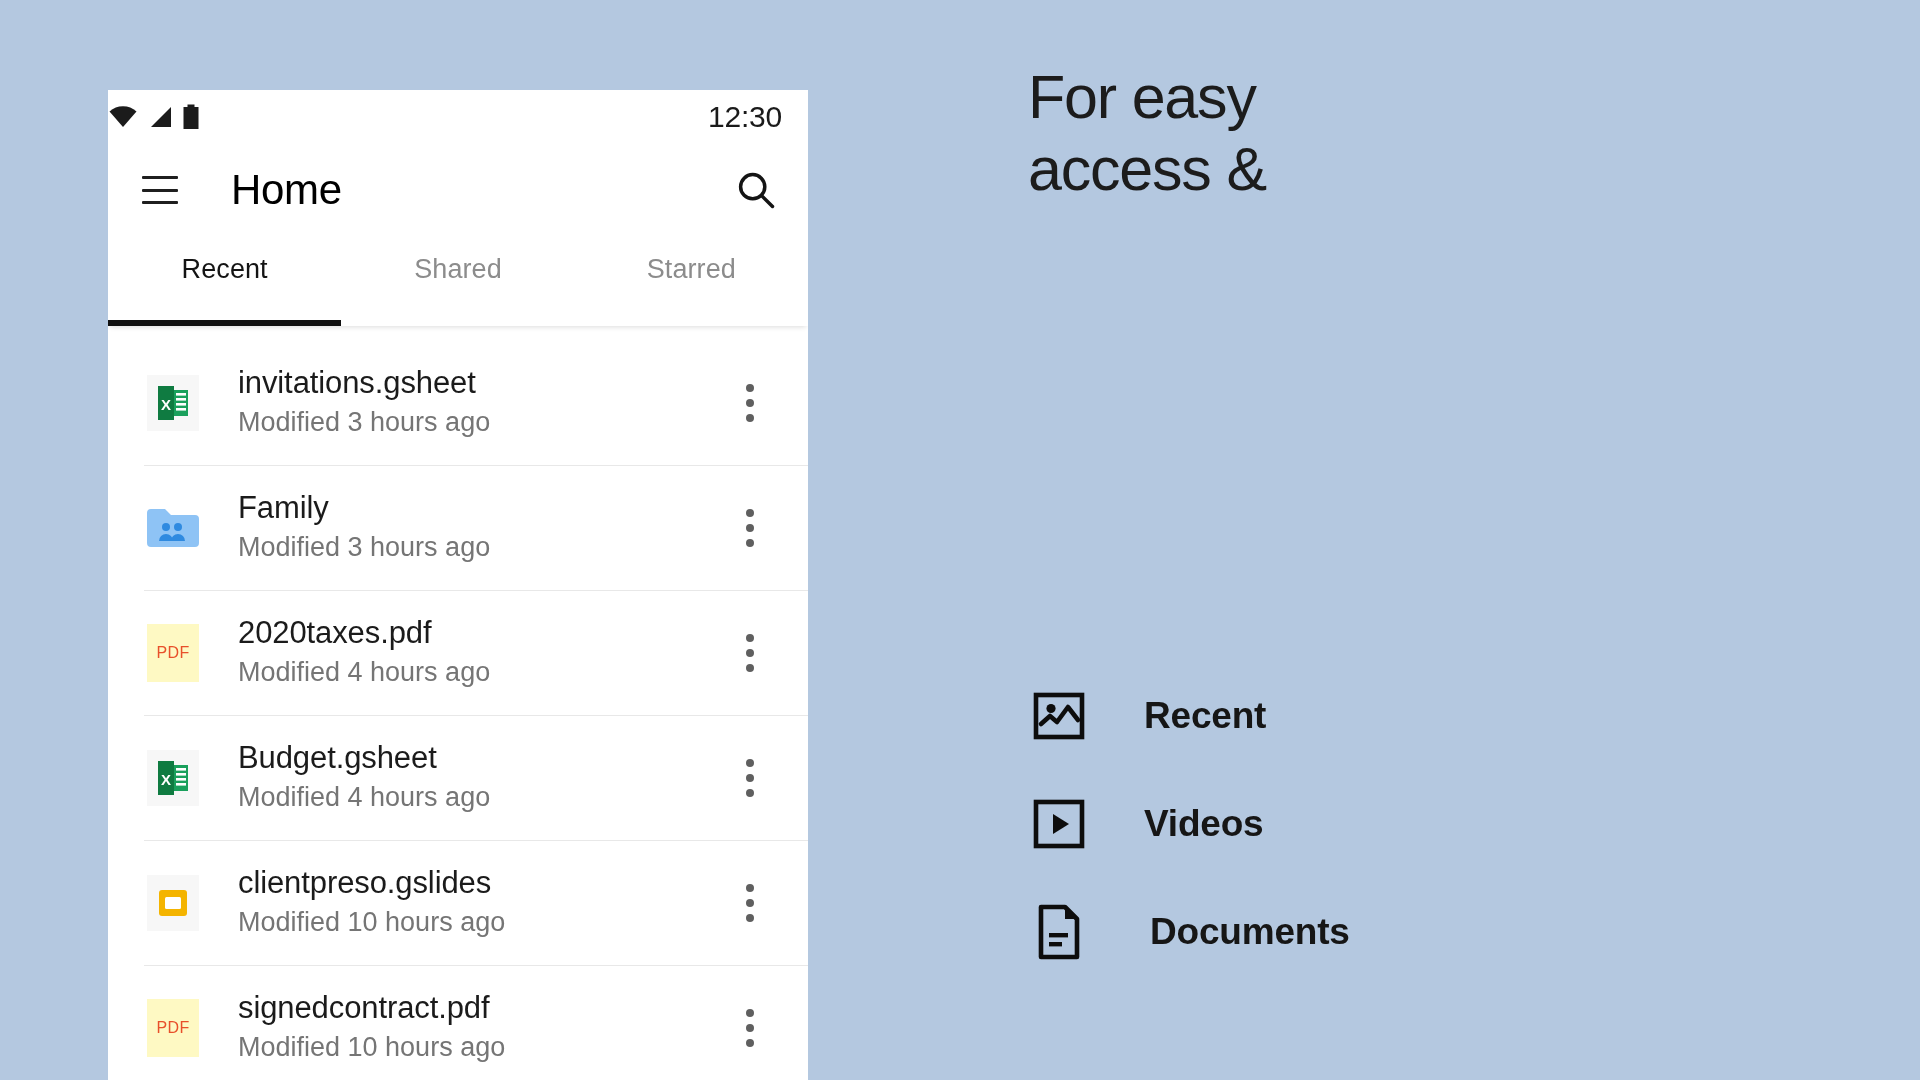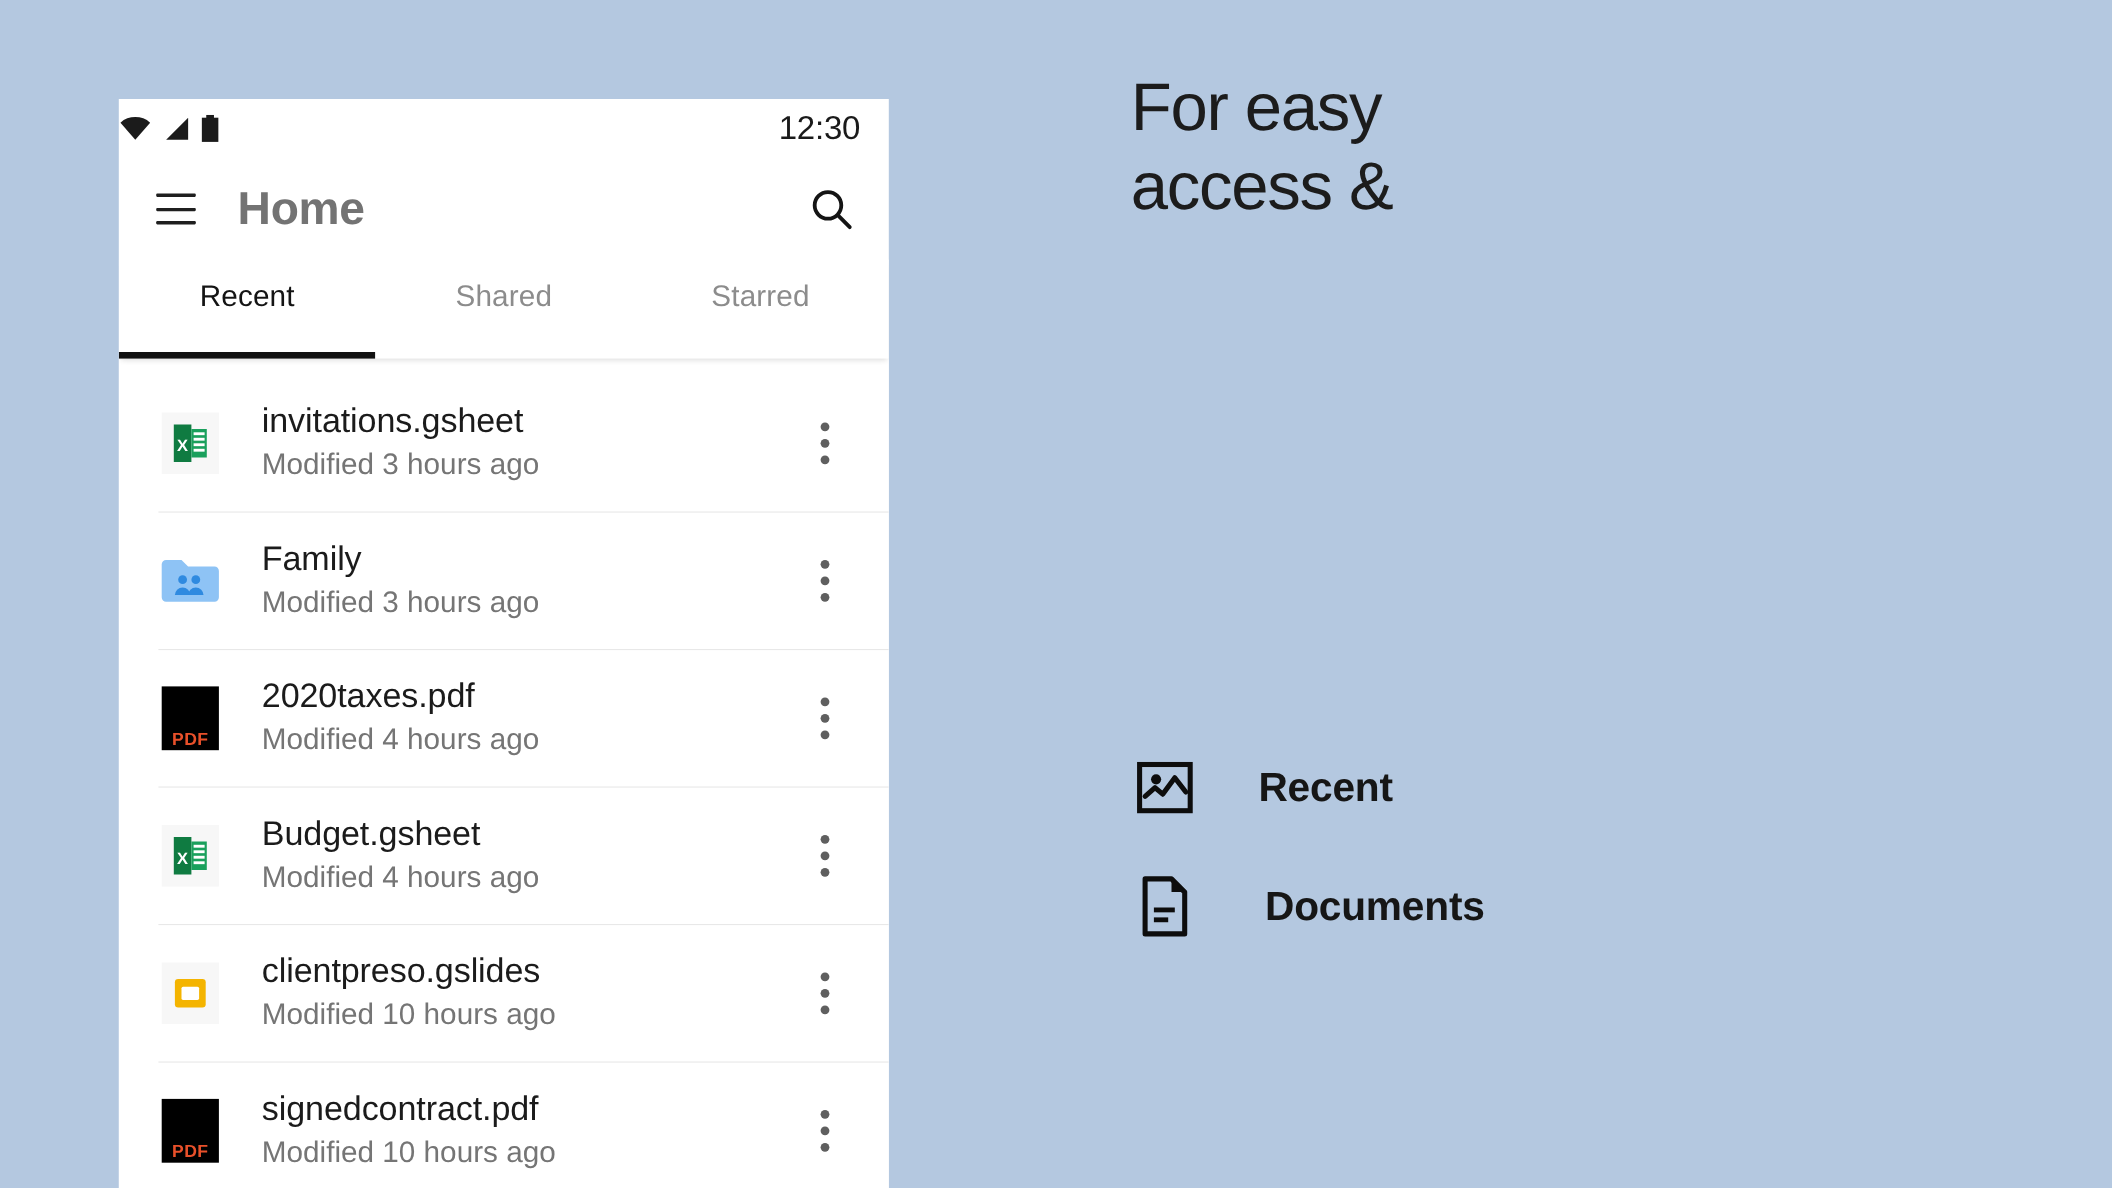--- a/index.html
+++ b/index.html
@@ -66,23 +66,23 @@
     flex: 0 0 auto;
   }
   .hamburger span {
     display: block;
     height: 3px;
     background: #1f1f1f;
     border-radius: 1px;
   }
   .appbar-title {
     font-size: 42px;
-    color: #737373;
-    margin-left: 38px;
-    font-weight: 700;
+    color: #000000;
+    margin-left: 53px;
+    font-weight: 400;
     letter-spacing: -0.3px;
     white-space: nowrap;
   }
   .appbar-spacer { flex: 1 1 auto; }
   .search-icon {
     width: 44px;
     height: 44px;
     cursor: pointer;
     flex: 0 0 auto;
   }
@@ -192,24 +192,24 @@
   }
 
   
   .ic-sheet {
     width: 52px; height: 56px;
     background: #f7f7f7;
     display: flex; align-items: center; justify-content: center;
   }
   .ic-pdf {
     width: 52px; height: 58px;
-    background: #000000;
-    display: flex; align-items: flex-end; justify-content: center;
+    background: #fef9c3;
+    display: flex; align-items: center; justify-content: center;
     font-size: 16px;
-    font-weight: bold;
+    font-weight: normal;
     color: #e8502a;
     letter-spacing: 0.4px;
   }
   .ic-slides {
     width: 52px; height: 56px;
     background: #f7f7f7;
     display: flex; align-items: center; justify-content: center;
   }
 
   
@@ -454,20 +454,29 @@
       <div class="feature-icon">
         <svg width="54" height="54" viewBox="0 0 54 54">
           <rect x="4" y="6" width="46" height="42" fill="none" stroke="#0d0d0d" stroke-width="4.6"></rect>
           <circle cx="19" cy="19.5" r="4.6" fill="#0d0d0d"></circle>
           <path d="M9 35 L18 27 L25 33 L36 18 L46 31" fill="none" stroke="#0d0d0d" stroke-width="4.6" stroke-linejoin="round" stroke-linecap="round"></path>
         </svg>
       </div>
       <div class="feature-label">Recent</div>
     </div>
 
+    <div class="feature feature-videos">
+      <div class="feature-icon">
+        <svg width="54" height="54" viewBox="0 0 54 54">
+          <rect x="4" y="5" width="46" height="44" fill="none" stroke="#0d0d0d" stroke-width="4.6"></rect>
+          <path d="M21 17 L37 27 L21 37 Z" fill="#0d0d0d"></path>
+        </svg>
+      </div>
+      <div class="feature-label">Videos</div>
+    </div>
 
     <div class="feature feature-documents">
       <div class="feature-icon">
         <svg width="54" height="58" viewBox="0 0 54 58">
           <path d="M9 4 L33 4 L45 16 L45 54 L9 54 Z" fill="none" stroke="#0d0d0d" stroke-width="4.6" stroke-linejoin="round"></path>
           <path d="M33 4 L33 16 L45 16 Z" fill="#0d0d0d"></path>
           <rect x="17" y="30" width="19" height="4.4" fill="#0d0d0d"></rect>
           <rect x="17" y="39" width="13" height="4.4" fill="#0d0d0d"></rect>
         </svg>
       </div>

